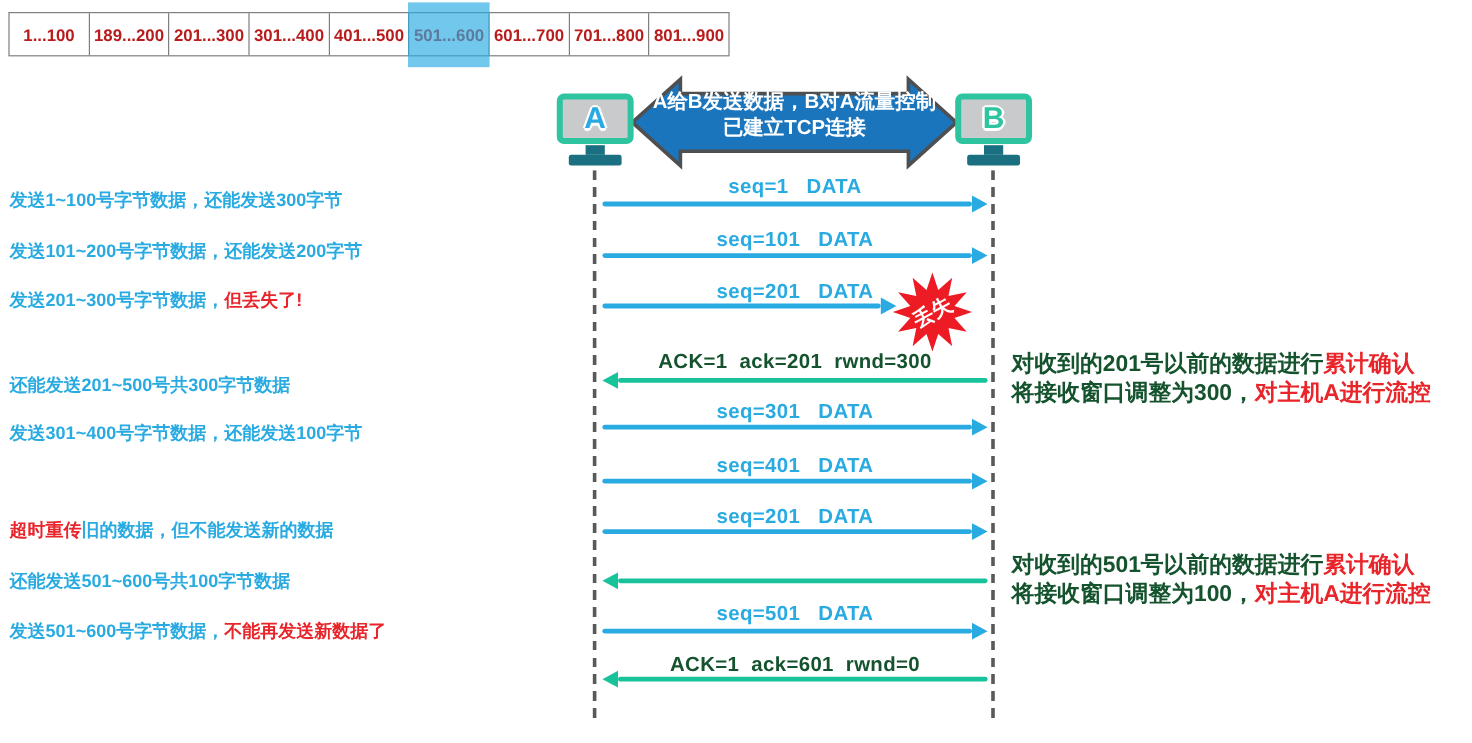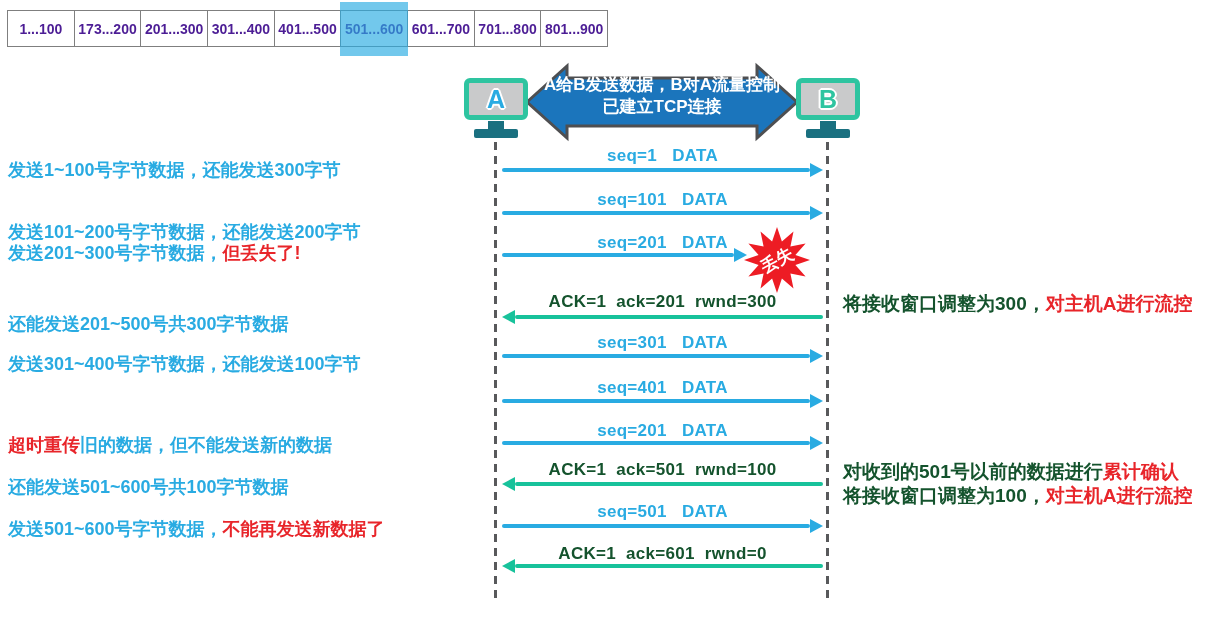--- a/index.html
+++ b/index.html
@@ -3,21 +3,21 @@
 <meta charset="utf-8">
 <style>
   html,body{margin:0;padding:0;background:#fff;}
   #page{position:relative;width:1227px;height:619px;background:#fff;overflow:hidden;
         font-family:"Liberation Sans","DejaVu Sans",sans-serif;}
 
   
   .byte-table{position:absolute;left:7px;top:10px;width:601px;height:37px;display:flex;
               border:1px solid #7f7f7f;box-sizing:border-box;background:#fff;}
   .byte-cell{flex:1;border-right:1px solid #7f7f7f;display:flex;align-items:center;justify-content:center;
-             font-size:14px;font-weight:bold;color:#4c1d95;white-space:nowrap;}
+             font-size:14px;font-weight:bold;color:#b91c1c;white-space:nowrap;}
   .byte-cell:last-child{border-right:none;text-align:center;}
   .byte-highlight{position:absolute;left:340px;top:2px;width:68px;height:54px;
                   background:rgba(41,171,226,0.66);z-index:3;}
 
   
   .banner-svg{position:absolute;left:524px;top:62px;}
   .banner-text{position:absolute;left:524px;top:74px;width:276px;text-align:center;z-index:2;
                color:#fff;font-weight:bold;font-size:17px;line-height:22px;white-space:nowrap;}
 
   
@@ -43,31 +43,31 @@
   .arrow.right.lost{width:232px;}
   .arrow.left{left:515px;width:308px;background:#18C29B;}
   .head{position:absolute;width:0;height:0;top:-5px;}
   .arrow.right .head{right:-13px;border-top:7px solid transparent;border-bottom:7px solid transparent;border-left:13px solid #29ABE2;}
   .arrow.left .head{left:-13px;border-top:7px solid transparent;border-bottom:7px solid transparent;border-right:13px solid #18C29B;}
 
   
   .burst{position:absolute;left:743px;top:224px;z-index:4;}
 
   
-  .lnote{position:absolute;left:8px;width:452px;font-size:18px;font-weight:bold;white-space:nowrap;}
+  .lnote{position:absolute;left:8px;width:452px;font-size:15px;font-weight:bold;white-space:nowrap;}
   .rnote{position:absolute;left:843px;width:384px;font-size:19px;font-weight:bold;line-height:24px;white-space:nowrap;}
 </style>
 </head>
 <body>
 
 <div id="page">
 
   <div class="byte-table">
     <div class="byte-cell">1...100</div>
-    <div class="byte-cell">173...200</div>
+    <div class="byte-cell">189...200</div>
     <div class="byte-cell">201...300</div>
     <div class="byte-cell">301...400</div>
     <div class="byte-cell">401...500</div>
     <div class="byte-cell">501...600</div>
     <div class="byte-cell">601...700</div>
     <div class="byte-cell">701...800</div>
     <div class="byte-cell">801...900</div>
   </div>
   <div class="byte-highlight"></div>
 
@@ -125,50 +125,50 @@
   <div class="msg-label t-blue" style="top:378px;">seq=401   DATA</div>
   <div class="arrow right" style="top:399px;">
       <i class="head"></i>
     </div>
 
   <div class="msg-label t-blue" style="top:421px;">seq=201   DATA</div>
   <div class="arrow right" style="top:441px;">
       <i class="head"></i>
     </div>
 
-  <div class="msg-label t-green" style="top:460px;">ACK=1  ack=501  rwnd=100</div>
   <div class="arrow left" style="top:482px;">
       <i class="head"></i>
     </div>
 
   <div class="msg-label t-blue" style="top:502px;">seq=501   DATA</div>
   <div class="arrow right" style="top:524px;">
       <i class="head"></i>
     </div>
 
   <div class="msg-label t-green" style="top:544px;">ACK=1  ack=601  rwnd=0</div>
   <div class="arrow left" style="top:564px;">
       <i class="head"></i>
     </div>
 
   <svg class="burst" width="70" height="74" viewBox="0 0 70 74">
     <polygon fill="#ED1C24" points="67,36 52.4,40.9 62.6,52.5 47.4,49.4 50.5,64.6 38.9,54.4 34,69 29.1,54.4 17.5,64.6 20.6,49.4 5.4,52.5 15.6,40.9 1,36 15.6,31.1 5.4,19.5 20.6,22.6 17.5,7.4 29.1,17.6 34,3 38.9,17.6 50.5,7.4 47.4,22.6 62.6,19.5 52.4,31.1"></polygon>
     <text x="34" y="42" transform="rotate(-28 34 36)" fill="#ffffff" font-size="17" font-weight="bold" text-anchor="middle">丢失</text>
   </svg>
 
   <div class="lnote" style="top:158px;"><span class="t-blue">发送1~100号字节数据，还能发送300字节</span></div>
-  <div class="lnote" style="top:200px;margin-top:20px;"><span class="t-blue">发送101~200号字节数据，还能发送200字节</span></div>
+  <div class="lnote" style="top:200px;"><span class="t-blue">发送101~200号字节数据，还能发送200字节</span></div>
   <div class="lnote" style="top:241px;"><span class="t-blue">发送201~300号字节数据，</span><span class="t-red">但丢失了!</span></div>
   <div class="lnote" style="top:312px;"><span class="t-blue">还能发送201~500号共300字节数据</span></div>
   <div class="lnote" style="top:352px;"><span class="t-blue">发送301~400号字节数据，还能发送100字节</span></div>
   <div class="lnote" style="top:433px;"><span class="t-red">超时重传</span><span class="t-blue">旧的数据，但不能发送新的数据</span></div>
   <div class="lnote" style="top:475px;"><span class="t-blue">还能发送501~600号共100字节数据</span></div>
   <div class="lnote" style="top:517px;"><span class="t-blue">发送501~600号字节数据，</span><span class="t-red">不能再发送新数据了</span></div>
 
   <div class="rnote" style="top:292px;">
+    <div><span class="t-green">对收到的201号以前的数据进行</span><span class="t-red">累计确认</span></div>
     <div><span class="t-green">将接收窗口调整为300，</span><span class="t-red">对主机A进行流控</span></div>
   </div>
   <div class="rnote" style="top:460px;">
     <div><span class="t-green">对收到的501号以前的数据进行</span><span class="t-red">累计确认</span></div>
     <div><span class="t-green">将接收窗口调整为100，</span><span class="t-red">对主机A进行流控</span></div>
   </div>
 
 </div>
 
 </body></html>

